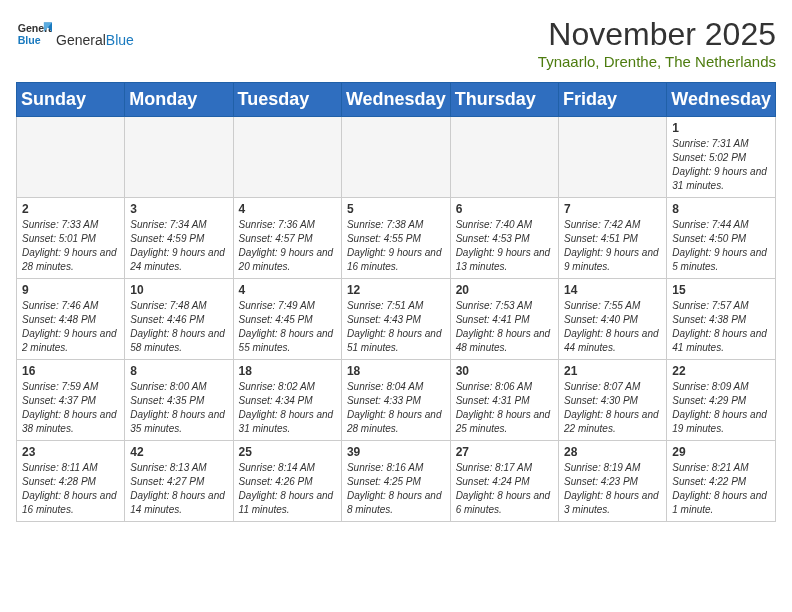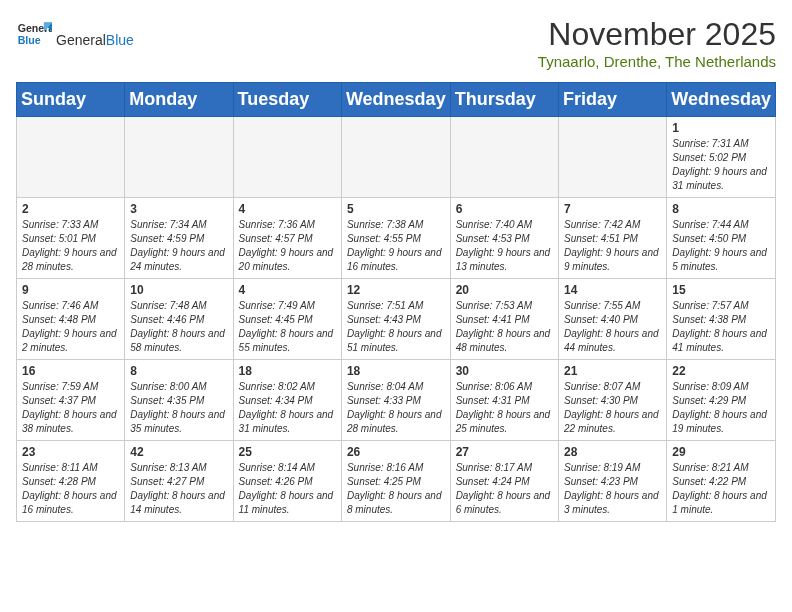--- a/index.html
+++ b/index.html
@@ -226,21 +226,21 @@
         </td>
         <td>
           <span class="day-number">42</span>
           <div class="day-info">Sunrise: 8:13 AM<br>Sunset: 4:27 PM<br>Daylight: 8 hours and 14 minutes.</div>
         </td>
         <td>
           <span class="day-number">25</span>
           <div class="day-info">Sunrise: 8:14 AM<br>Sunset: 4:26 PM<br>Daylight: 8 hours and 11 minutes.</div>
         </td>
         <td>
-          <span class="day-number">26</span>
+          <span class="day-number">39</span>
           <div class="day-info">Sunrise: 8:16 AM<br>Sunset: 4:25 PM<br>Daylight: 8 hours and 8 minutes.</div>
         </td>
         <td>
           <span class="day-number">27</span>
           <div class="day-info">Sunrise: 8:17 AM<br>Sunset: 4:24 PM<br>Daylight: 8 hours and 6 minutes.</div>
         </td>
         <td>
           <span class="day-number">28</span>
           <div class="day-info">Sunrise: 8:19 AM<br>Sunset: 4:23 PM<br>Daylight: 8 hours and 3 minutes.</div>
         </td>

